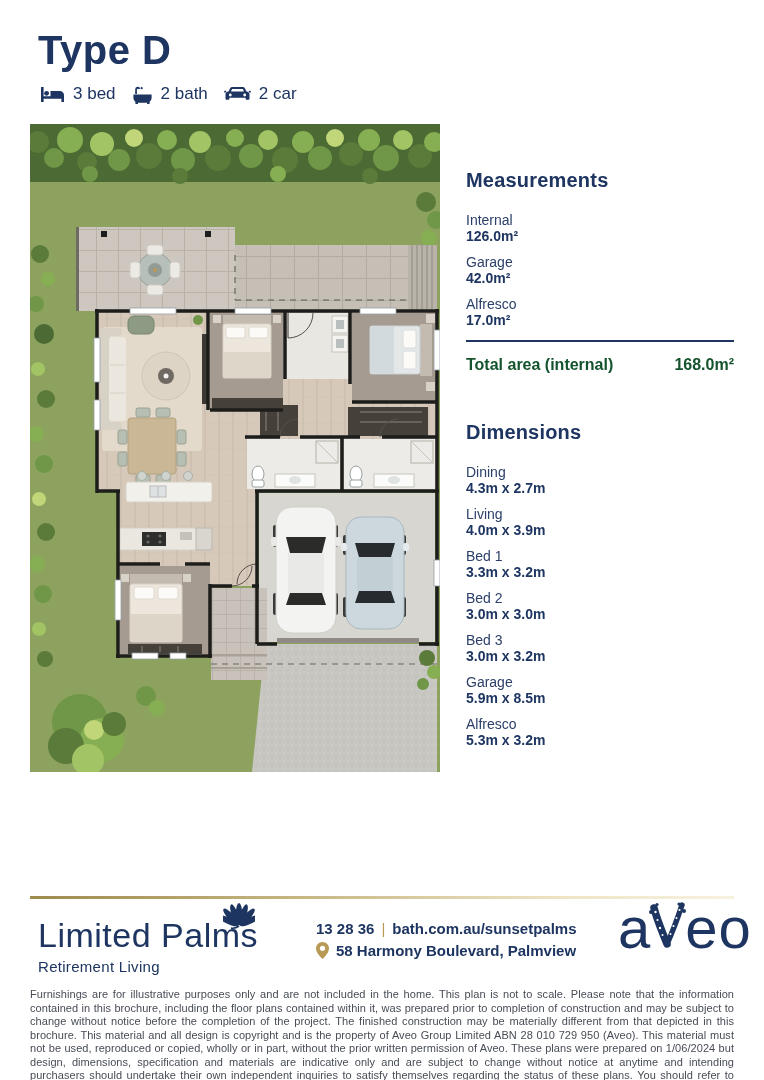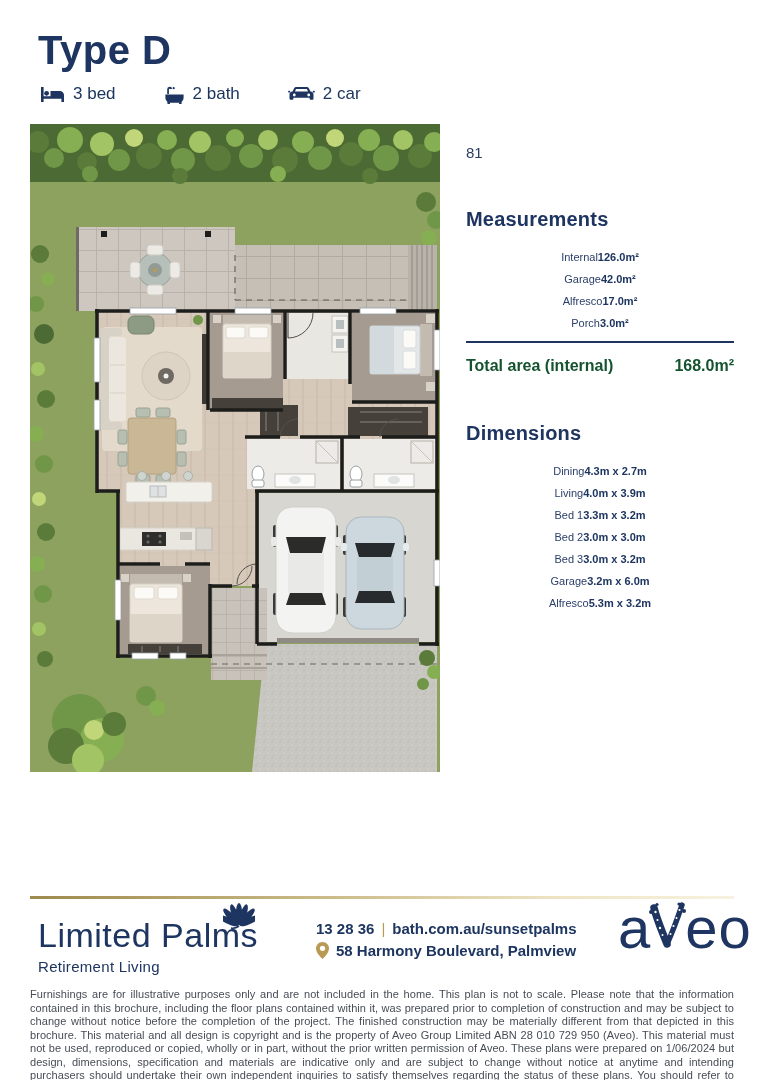--- a/index.html
+++ b/index.html
@@ -2,32 +2,32 @@
 <html><head>
 <meta charset="utf-8">
 <style>
   * { margin:0; padding:0; box-sizing:border-box; }
   html,body { background:#ffffff; }
   .page {
     position:relative; width:764px; height:1080px; background:#fff;
     font-family:"Liberation Sans", sans-serif; color:#1d3560; overflow:hidden;
   }
   .title { position:absolute; left:38px; top:28px; font-size:40px; font-weight:700; color:#1d3560; letter-spacing:.5px; }
-  .features { position:absolute; left:40px; top:84px; display:flex; gap:48px; align-items:center; }
+  .features { position:absolute; left:40px; top:84px; display:flex; gap:16px; align-items:center; }
   .feature { display:flex; align-items:center; gap:8px; font-size:17px; color:#1d3560; }
   .feature svg { display:block; }
 
   .plan-wrap { position:absolute; left:30px; top:124px; width:410px; height:648px; overflow:hidden; }
 
   .panel { position:absolute; left:466px; top:122px; width:268px; }
   .panel h2 { font-size:20px; font-weight:700; color:#1d3560; letter-spacing:.2px; }
   .villa-value { font-size:15px; color:#2c3e5f; margin-top:22px; }
   .sec-gap { margin-top:47px; }
   .rows { margin-top:20px; }
-  .row { display:flex; justify-content:center; align-items:baseline; margin-bottom:10px; font-size:11px; }
+  .row { display:flex; justify-content:space-between; align-items:baseline; margin-bottom:10px; font-size:14px;flex-direction:column; }
   .row .lbl { color:#2c406a; }
   .row .val { font-weight:700; color:#1d3560; }
   .divider { height:2px; background:#1d3560; margin-top:12px; }
   .total-row { display:flex; justify-content:space-between; margin-top:14px; font-size:16px; font-weight:700; color:#14532d; }
 
   .footer-line { position:absolute; left:30px; top:896px; width:704px; height:3px;
     background:linear-gradient(90deg,#9d8a4d 0%,#c3b27c 35%,#eee4c4 75%,#f7f2e0 100%); }
 
   .brand { position:absolute; left:38px; top:918px; }
   .brand-name { font-size:34px; font-weight:400; color:#1d3560; letter-spacing:.5px; line-height:1; }
@@ -395,39 +395,34 @@
     </g>
     <g>
       <circle cx="397" cy="534" r="8" fill="#5a7b39"></circle>
           <circle cx="404" cy="548" r="7" fill="#86ae52"></circle>
           <circle cx="393" cy="560" r="6" fill="#6f9747"></circle>
     </g>
   </svg>
   </div>
 
   <aside class="panel">
-    <div class="villa-value">81</div>
 
     <h2 class="sec-gap">Measurements</h2>
     <div class="rows">
       <div class="row">
         <span class="lbl">Internal</span>
         <span class="val">126.0m²</span>
       </div>
       <div class="row">
         <span class="lbl">Garage</span>
         <span class="val">42.0m²</span>
       </div>
       <div class="row">
         <span class="lbl">Alfresco</span>
         <span class="val">17.0m²</span>
-      </div>
-      <div class="row">
-        <span class="lbl">Porch</span>
-        <span class="val">3.0m²</span>
       </div>
     </div>
     <div class="divider"></div>
     <div class="total-row">
       <span>Total area (internal)</span>
       <span>168.0m²</span>
     </div>
 
     <h2 class="sec-gap">Dimensions</h2>
     <div class="rows">
@@ -446,21 +441,21 @@
       <div class="row">
         <span class="lbl">Bed 2</span>
         <span class="val">3.0m x 3.0m</span>
       </div>
       <div class="row">
         <span class="lbl">Bed 3</span>
         <span class="val">3.0m x 3.2m</span>
       </div>
       <div class="row">
         <span class="lbl">Garage</span>
-        <span class="val">3.2m x 6.0m</span>
+        <span class="val">5.9m x 8.5m</span>
       </div>
       <div class="row">
         <span class="lbl">Alfresco</span>
         <span class="val">5.3m x 3.2m</span>
       </div>
     </div>
   </aside>
 
   <div class="footer-line"></div>
 

